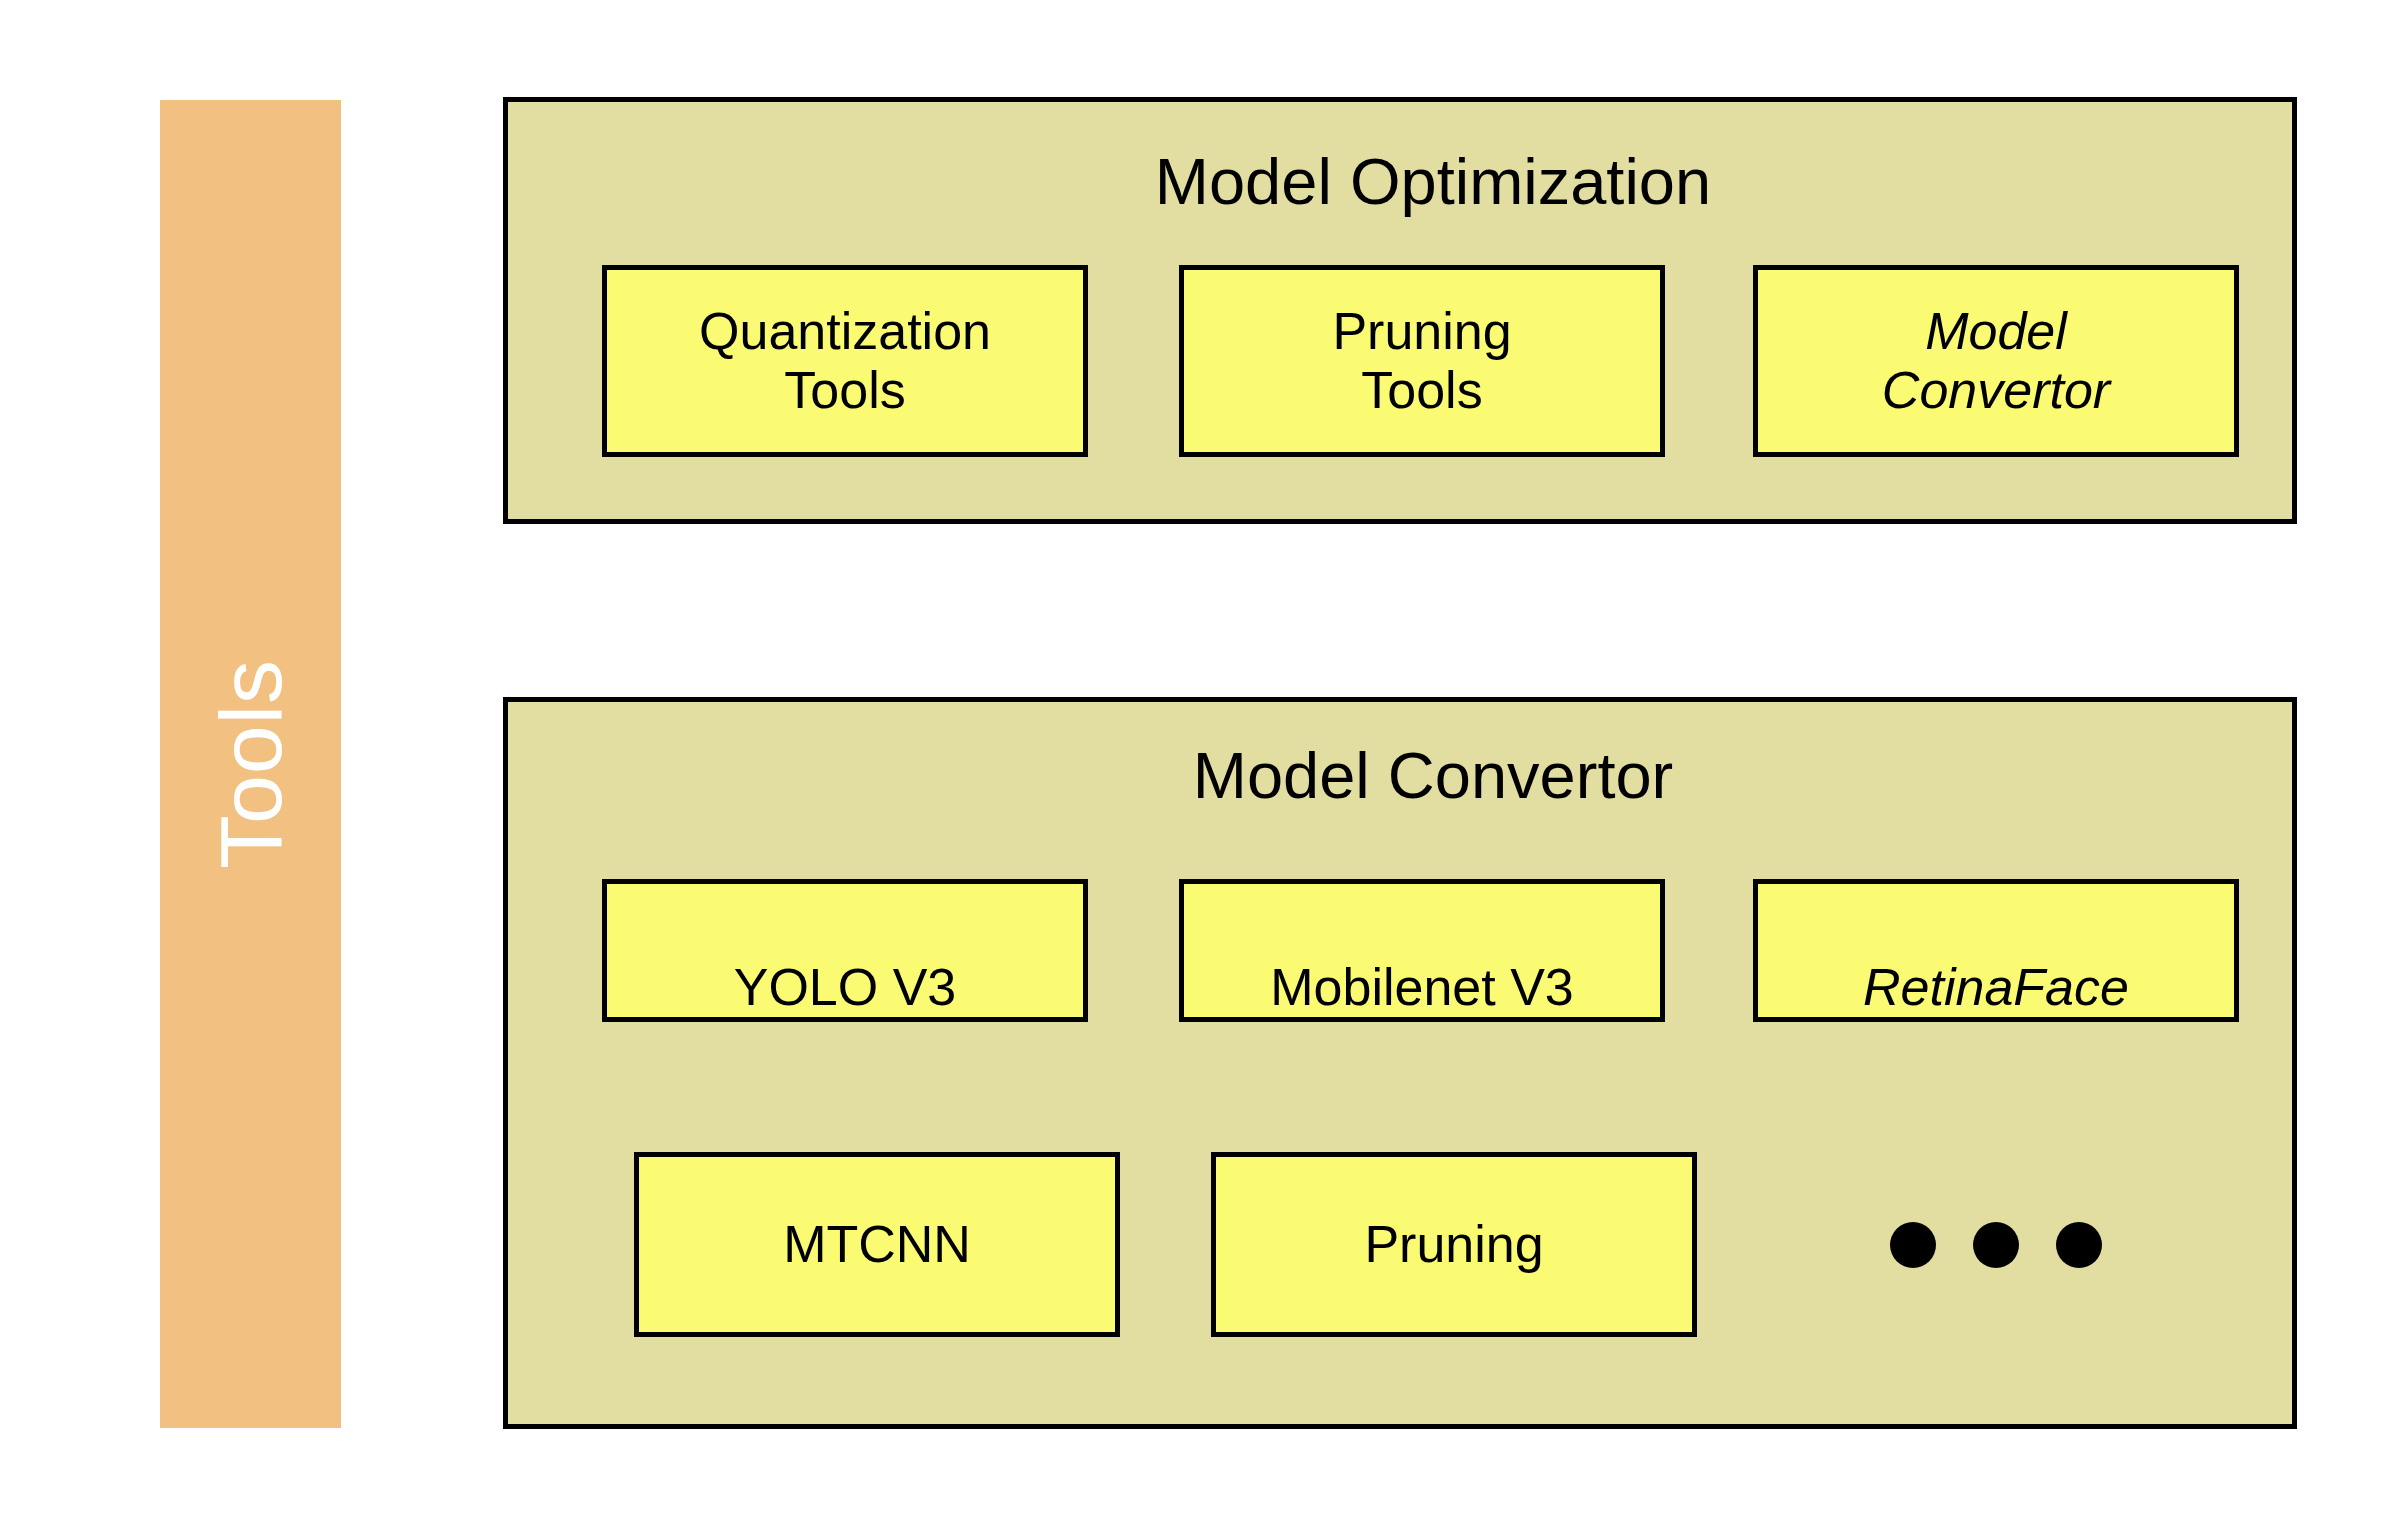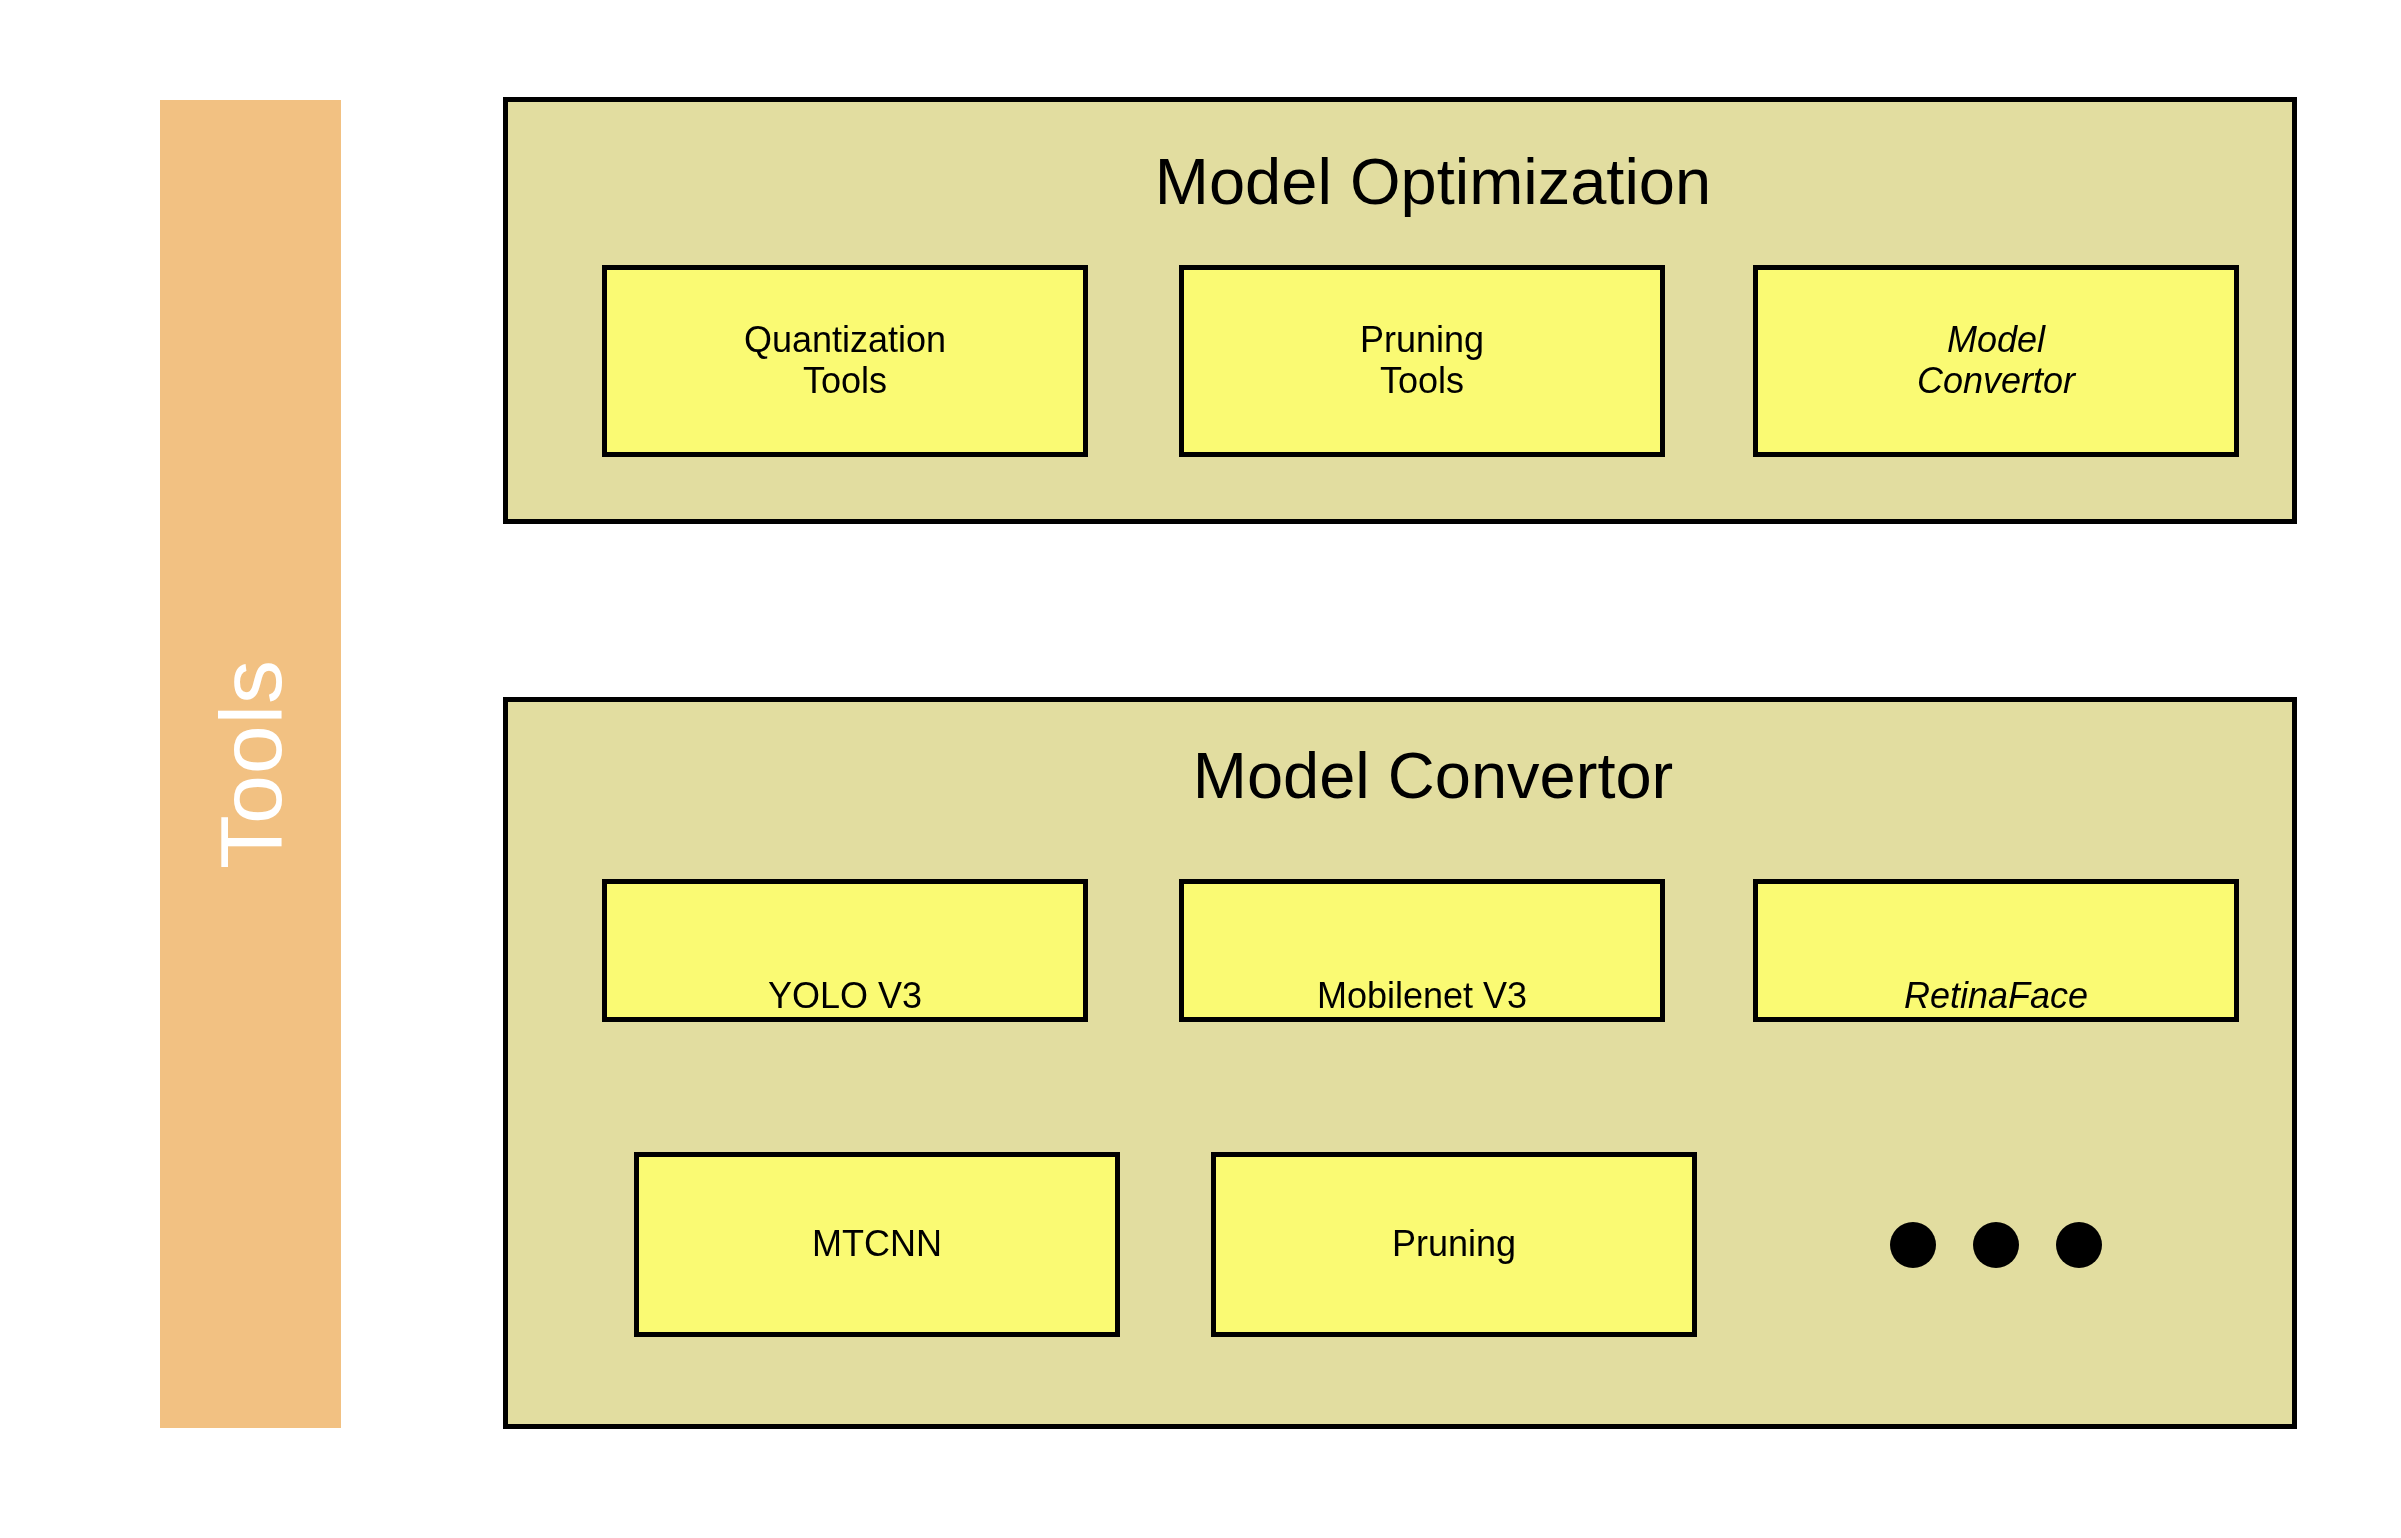--- a/index.html
+++ b/index.html
@@ -90,21 +90,21 @@
     background: #fafa73;
     border: 5.3px solid #000000;
     box-sizing: border-box;
     display: flex;
     align-items: center;
     justify-content: center;
     text-align: center;
   }
   .item-box-label {
     color: #000000;
-    font-size: 36px;
+    font-size: 52px;
     line-height: 1.13;
     font-weight: normal;
     white-space: pre-line;
     font-family: "Liberation Sans", sans-serif;
   }
 
   
   .col-1 { left: 94px;  width: 486px; }
   .col-2 { left: 671px;  width: 486px; }
   .col-3 { left: 1245px; width: 486px; font-style: italic; }

